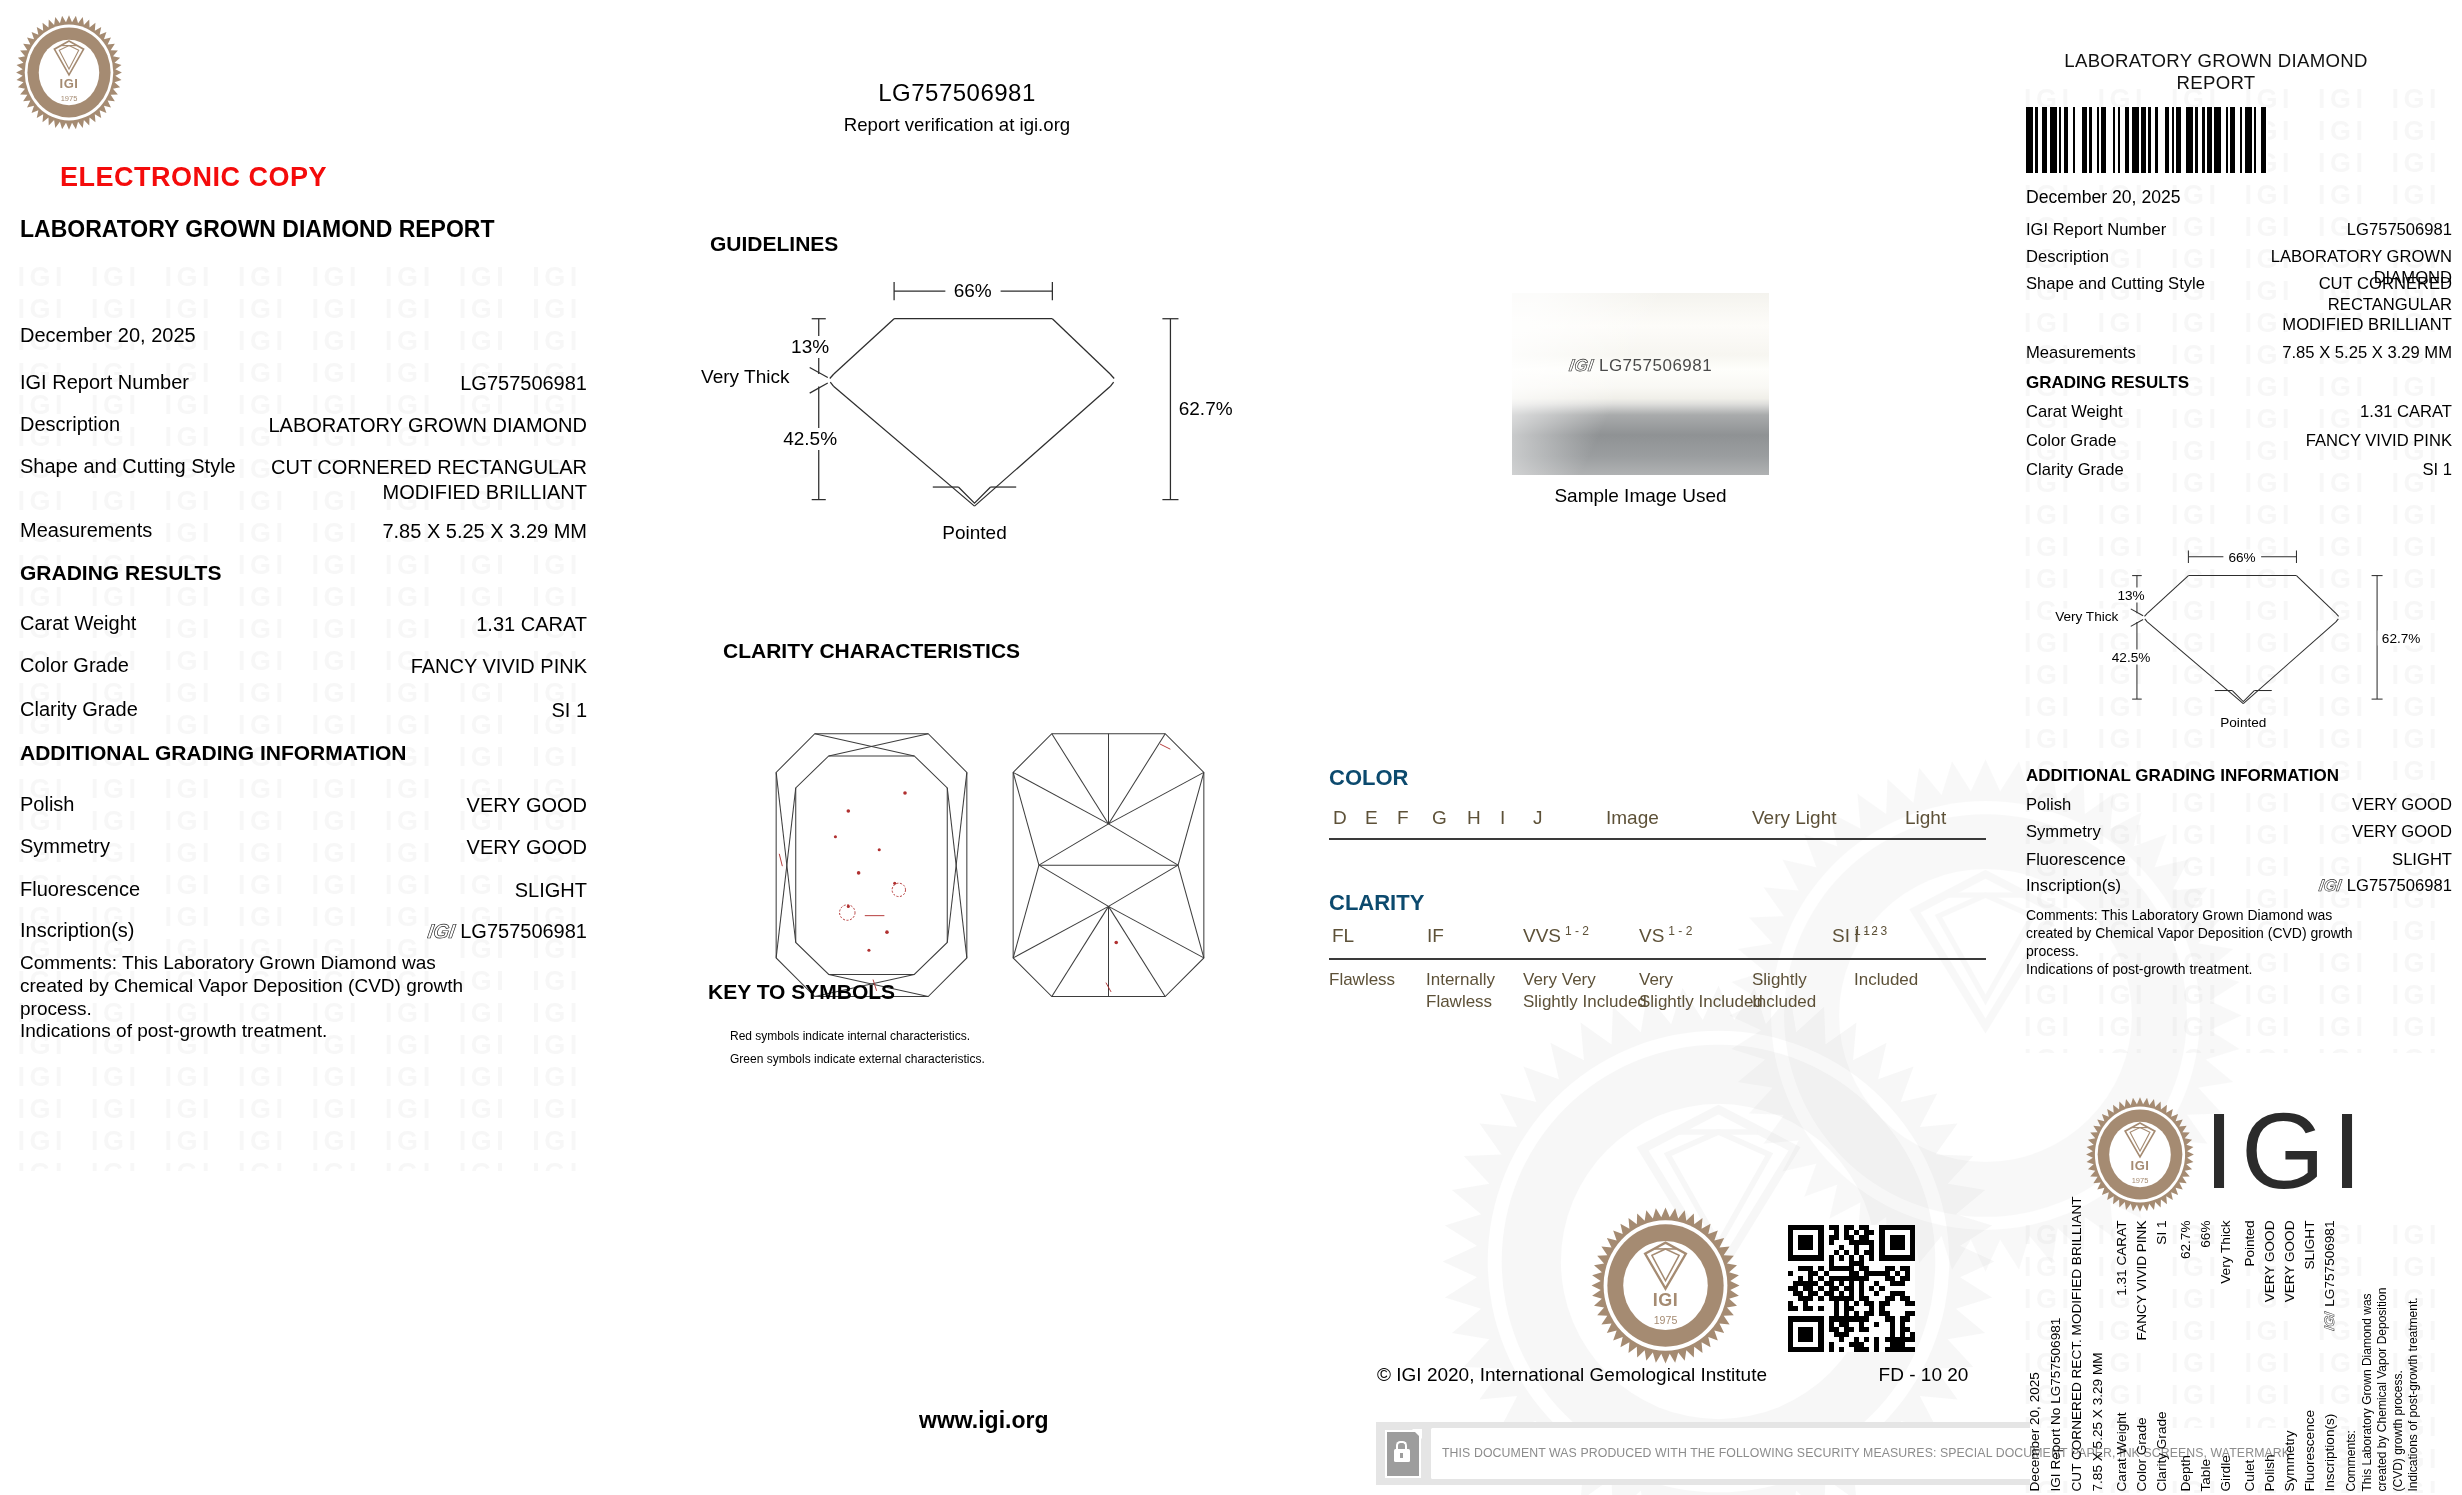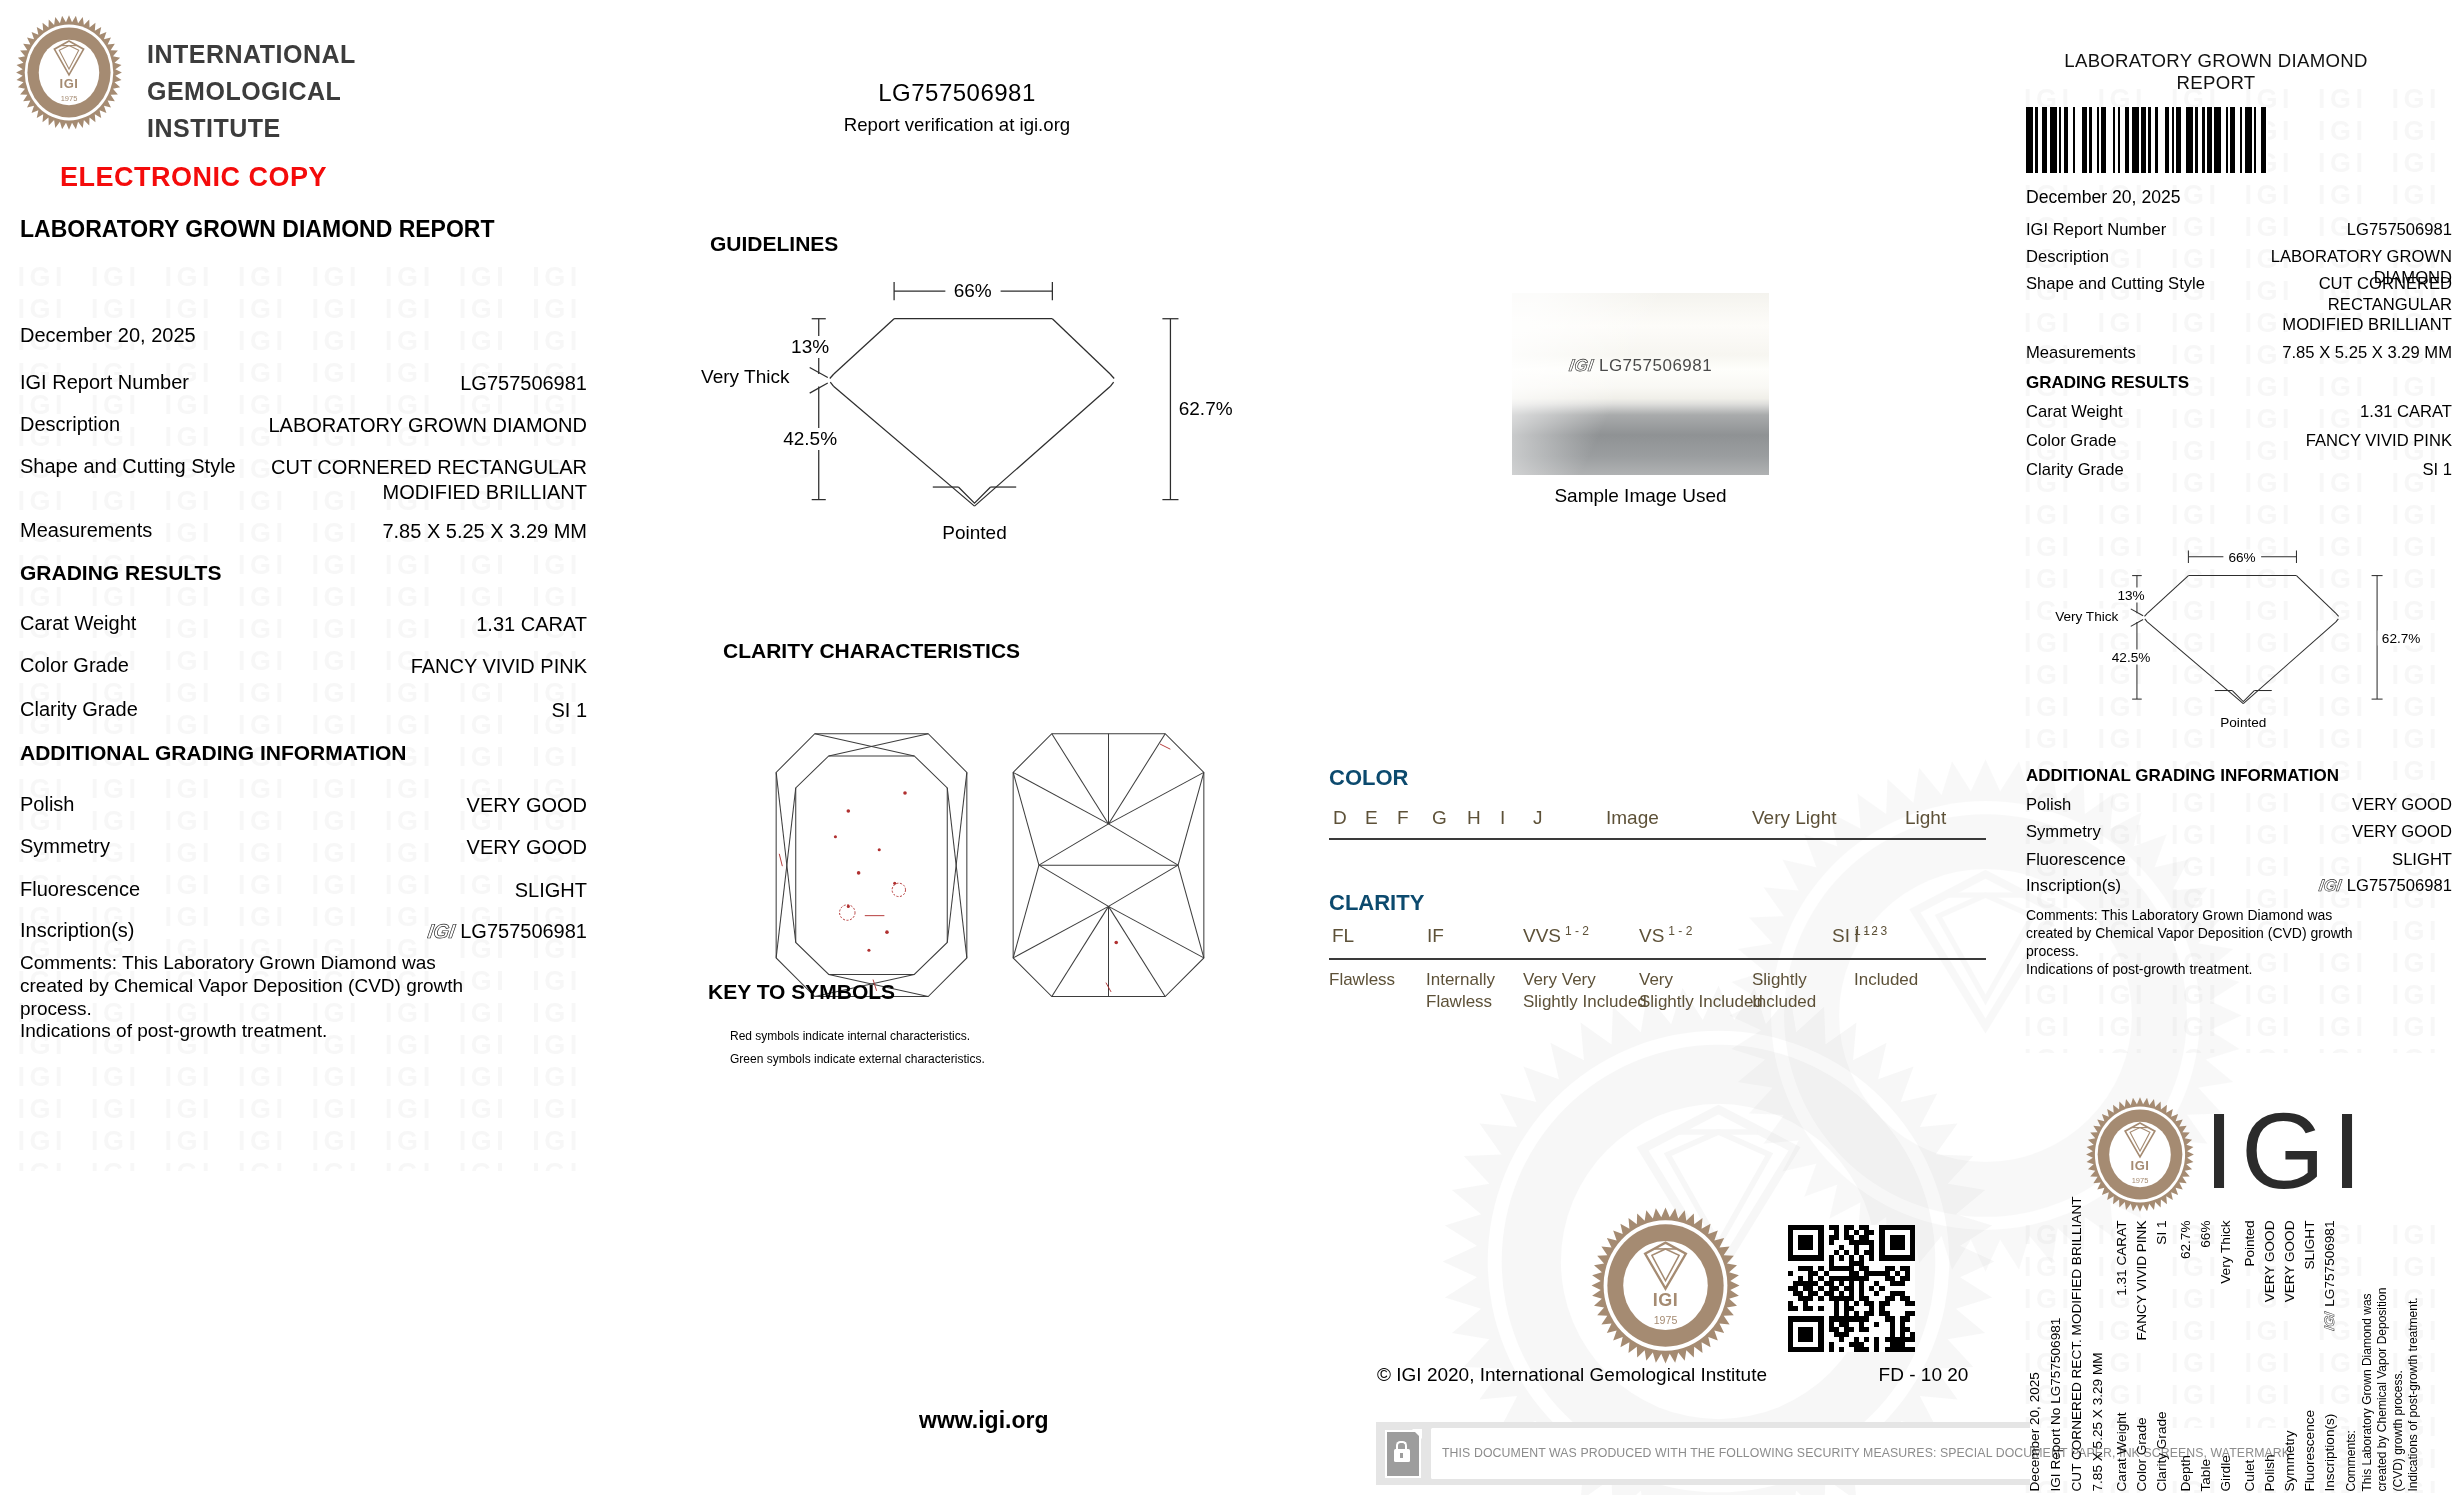--- a/index.html
+++ b/index.html
@@ -133,25 +133,20 @@
           <circle cx="100" cy="100" r="82" fill="#fff"></circle>
           <circle cx="100" cy="100" r="77" fill="#a58b72"></circle>
           <circle cx="100" cy="100" r="56" fill="#fff"></circle>
           <polygon points="100,46 127,60 100,104 73,60" fill="none" stroke="#a58b72" stroke-width="3"></polygon>
           <polygon points="100,54 118,62 100,94 82,62" fill="none" stroke="#a58b72" stroke-width="2"></polygon>
           <line x1="86" y1="54" x2="114" y2="54" stroke="#a58b72" stroke-width="2"></line>
         </svg></div>
     <span class="mono" style="font-size:13px;">IGI</span>
     <span class="yr" style="font-size:7.5px;">1975</span>
   </div>
-  <div class="z org" style="left:147px;top:36px;">
-    <div>INTERNATIONAL</div>
-    <div>GEMOLOGICAL</div>
-    <div>INSTITUTE</div>
-  </div>
   <div class="z ecopy" style="left:60px;top:162px;">ELECTRONIC COPY</div>
   <div class="z rep-title" style="left:20px;top:216px;">LABORATORY GROWN DIAMOND REPORT</div>
 
   <div class="z" style="left:20px;top:324px;font-size:20px;">December 20, 2025</div>
 
   <div class="row" style="top:371px;">
     <span class="lbl">IGI Report Number</span>
     <span class="val">LG757506981</span>
   </div>
   <div class="row" style="top:413px;">

